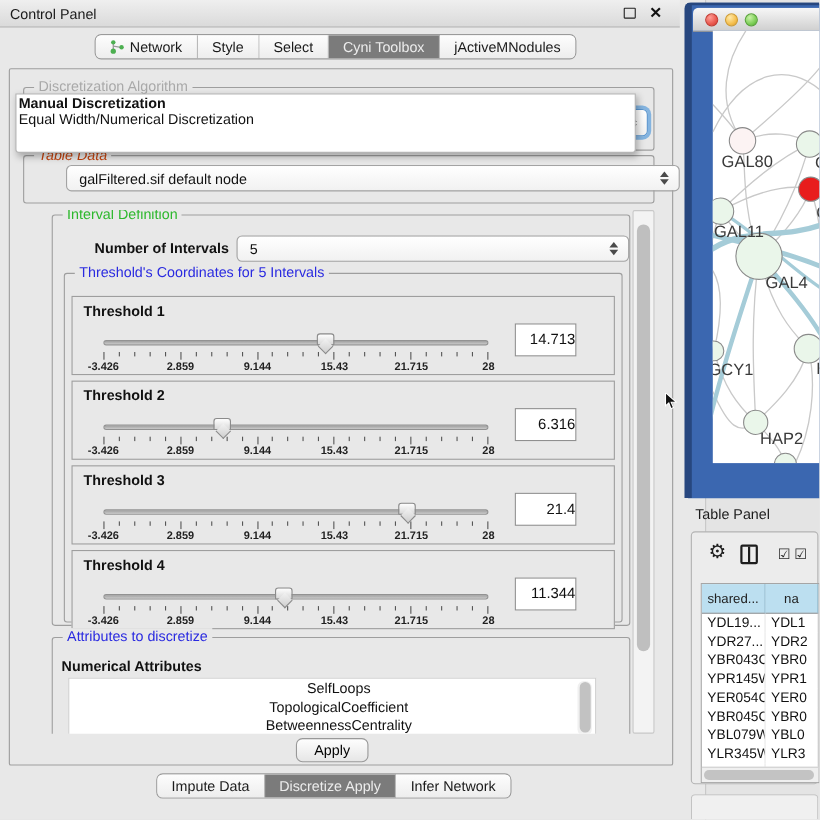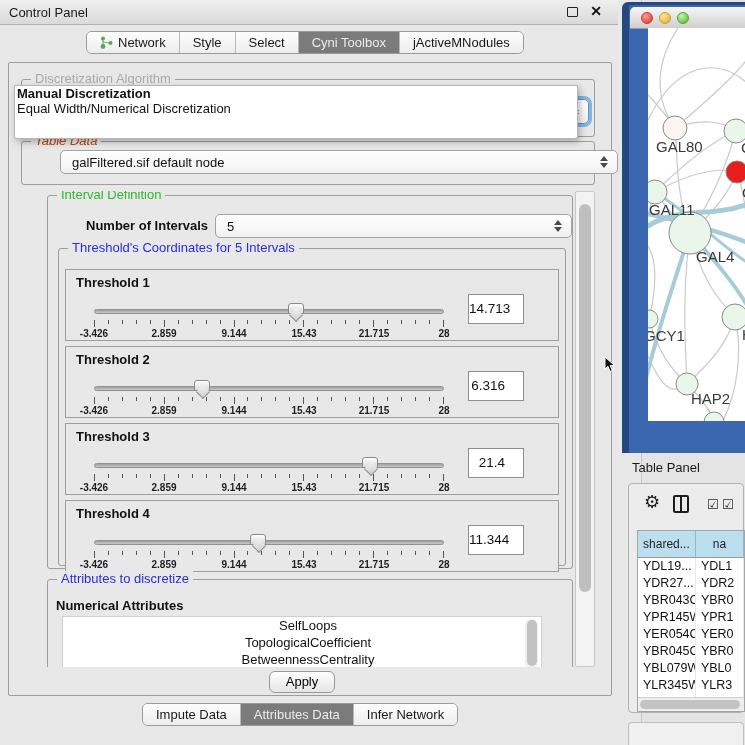--- a/index.html
+++ b/index.html
@@ -49,21 +49,21 @@
 
   .tbox { position:absolute; left:6px; width:494px; height:72px; border:1px solid #9e9e9e; background:#e8e8e8; }
   .tbox .tlabel { position:absolute; left:10px; top:5px; font-weight:bold; font-size:13px; }
   .track { position:absolute; left:28px; top:39px; width:350px; height:5px; background:linear-gradient(#9f9f9f,#c9c9c9); border-radius:3px; border:1px solid #929292; }
   .thumb { position:absolute; top:33px; width:16px; height:11px; margin-left:-8px; background:linear-gradient(#fefefe,#d9d9d9); border:1px solid #8b8b8b; border-radius:3px 3px 1px 1px; z-index:2; }
   .thumb::after { content:""; position:absolute; left:2.3px; top:5.5px; width:9px; height:9px; background:linear-gradient(135deg,#f2f2f2,#cfcfcf); border:1px solid #8b8b8b; border-top:none; border-left:none; transform:rotate(45deg); }
   .ticks { position:absolute; left:28px; top:50px; width:350px; display:flex; justify-content:space-between; align-items:flex-start; }
   .ticks i { width:1px; background:#555; display:block; }
   .ticklabels { position:absolute; left:28px; top:58px; width:350px; height:12px; }
   .ticklabels span { position:absolute; transform:translateX(-50%); font-size:10px; font-weight:bold; color:#1f1f1f; white-space:nowrap; }
-  .valbox { position:absolute; left:402px; top:24px; width:56px; height:30px; background:#fff; border:1px solid #8f8f8f; text-align:right; line-height:28px; padding-right:18px; font-size:13.5px; }
+  .valbox { position:absolute; left:402px; top:24px; width:56px; height:30px; background:#fff; border:1px solid #8f8f8f; text-align:right; line-height:28px; padding-right:0; font-size:13.5px; }
 
   #attr-list { position:absolute; left:14px; top:36px; width:480px; height:56px; background:#fff; overflow:hidden; border:1px solid #cfcfcf; }
   .attr-item { font-size:13px; height:17px; line-height:17px; padding-left:12px; white-space:nowrap; }
   #attr-scroll { position:absolute; left:462px; top:2px; width:13px; height:50px; background:#f0f0f0; border-radius:6px; }
   #attr-scroll i { position:absolute; left:1.5px; top:1px; width:10px; height:46px; background:#c2c2c2; border-radius:6px; display:block; }
 
   #apply-btn { position:absolute; left:260px; top:608px; width:66px; height:22px; background:linear-gradient(#fefefe,#e6e6e6); border:1px solid #999; border-radius:6px; font-size:13px; text-align:center; line-height:20px; }
 
   
   #net-window { left:622px; top:2px; width:123px; height:451px; background:#3b67b0; border-left:7px solid #27477f; border-top:3px solid #27477f; border-radius:6px 0 0 0; }
@@ -363,21 +363,21 @@
       </div>
 
     <button id="apply-btn">Apply</button>
   </div>
 
   <div class="abs segbar" id="bottom-tabs">
       <div class="seg">
         <span>Impute Data</span>
       </div>
       <div class="seg sel">
-        <span>Attributes Data</span>
+        <span>Discretize Apply</span>
       </div>
       <div class="seg">
         <span>Infer Network</span>
       </div>
     </div>
 </div>
 
 <div class="abs" id="net-window">
   <div id="net-titlebar">
     <span class="light red"></span>

